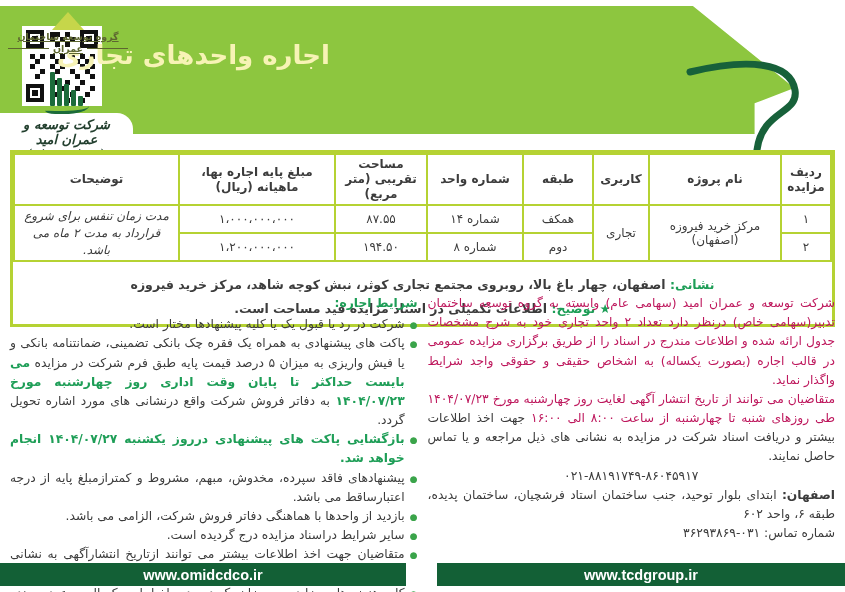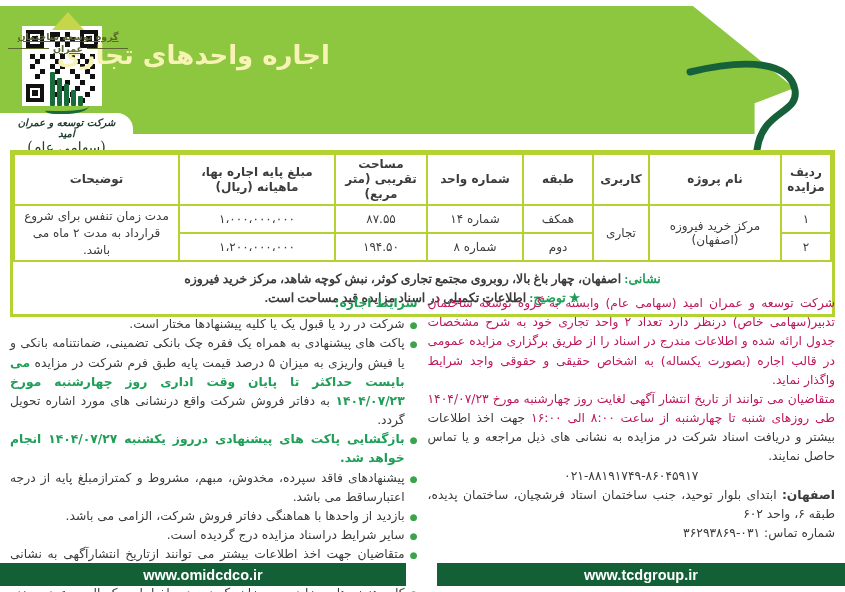--- a/index.html
+++ b/index.html
@@ -39,36 +39,36 @@
   .ghadir .l1 { font-size:9.5px; font-weight:bold; margin-top:1px; }
   .ghadir .l2 { display:flex; align-items:center; gap:4px; justify-content:center;
                 font-size:9.5px; font-weight:bold; margin-top:1px; }
   .ghadir .l2::before,.ghadir .l2::after { content:""; flex:1; border-top:1px solid #5d6630; }
   .omid { position:absolute; top:72px; left:14px; width:105px; text-align:center; }
   .omid .bars { display:flex; align-items:flex-end; justify-content:center; gap:2px; height:34px; }
   .omid .bars i { display:block; width:5px; background:#1b6b3a; border-radius:1px; }
   .omid .swoosh { width:44px; height:8px; margin:0 auto; border-bottom:3px solid #1b6b3a;
                   border-radius:0 0 100% 40%/0 0 14px 6px; }
   .omid .t1 { font-family:"DejaVu Serif","Liberation Serif",serif; font-style:italic;
-              font-weight:bold; font-size:10px; color:#223f2e; margin-top:3px; }
+              font-weight:bold; font-size:13px; color:#223f2e; margin-top:3px; }
   .omid .t2 { font-family:"DejaVu Serif","Liberation Serif",serif; 
               font-size:14px; color:#223f2e; }
 
   
   .tbl-wrap { position:absolute; top:150px; right:10px; width:825px; border:3px solid #b5d233;
               background:#fff; }
   table.units { width:100%; border-collapse:collapse; direction:rtl; }
   table.units td,table.units th { border:2px solid #b5d233; font-size:12px; color:#3c3c3c;
               text-align:center; vertical-align:middle; padding:2px 3px; }
   table.units th { font-weight:bold; height:38px; line-height:1.25; }
   table.units td { height:26px; }
-  .notes-cell { font-size:11.5px; line-height:1.4; }
+  .notes-cell { font-size:11.5px; line-height:1.4;font-style:italic; }
   .addr-area { border:none; padding:6px 10px 8px; text-align:center; font-size:12.5px;
                color:#3c3c3c; }
-  .addr-line { margin-top:3px; font-weight:bold;font-family:Liberation Serif, serif; }
+  .addr-line { margin-top:9px; font-weight:bold; }
   .addr-label { color:#1e9e57; font-weight:bold; }
   .star { color:#1e9e57; font-weight:bold; }
 
   
   .cols { position:absolute; top:294px; right:10px; width:825px; display:flex; gap:10px; }
   .col { width:50%; font-size:12.3px; line-height:1.56; color:#3c3c3c; text-align:justify; }
   .green { color:#be185d; }
   .hl { color:#1e9e57; font-weight:bold; }
   .terms-heading { color:#1e9e57; font-weight:bold; margin-bottom:2px; }
   .li { display:flex; gap:5px; }

